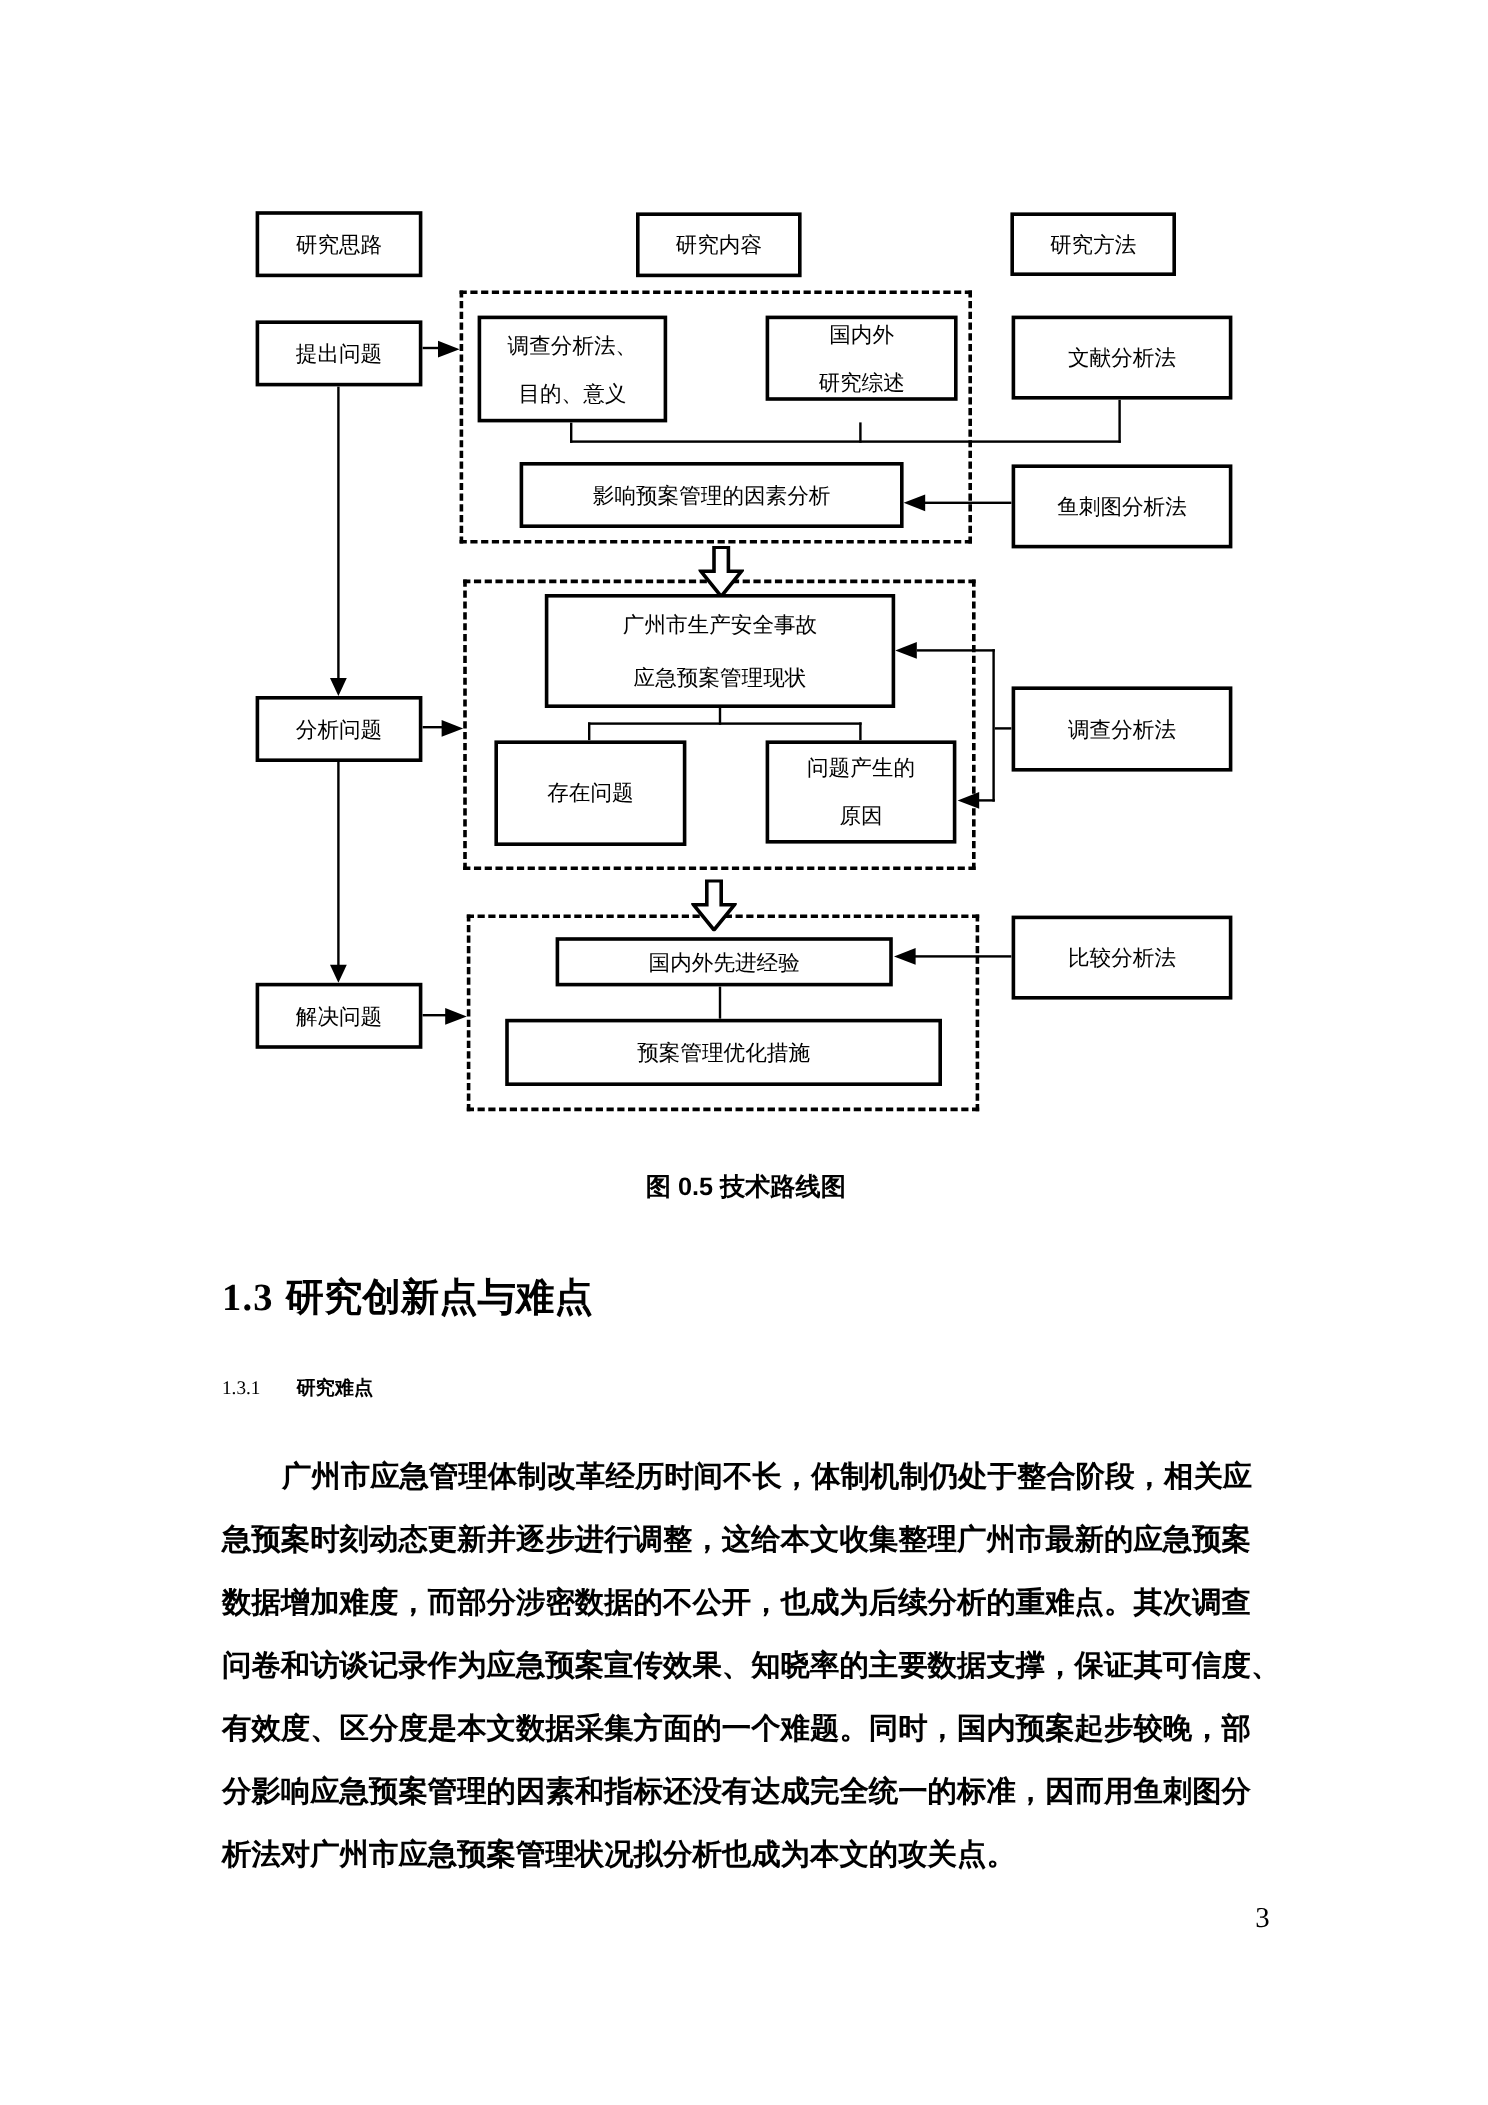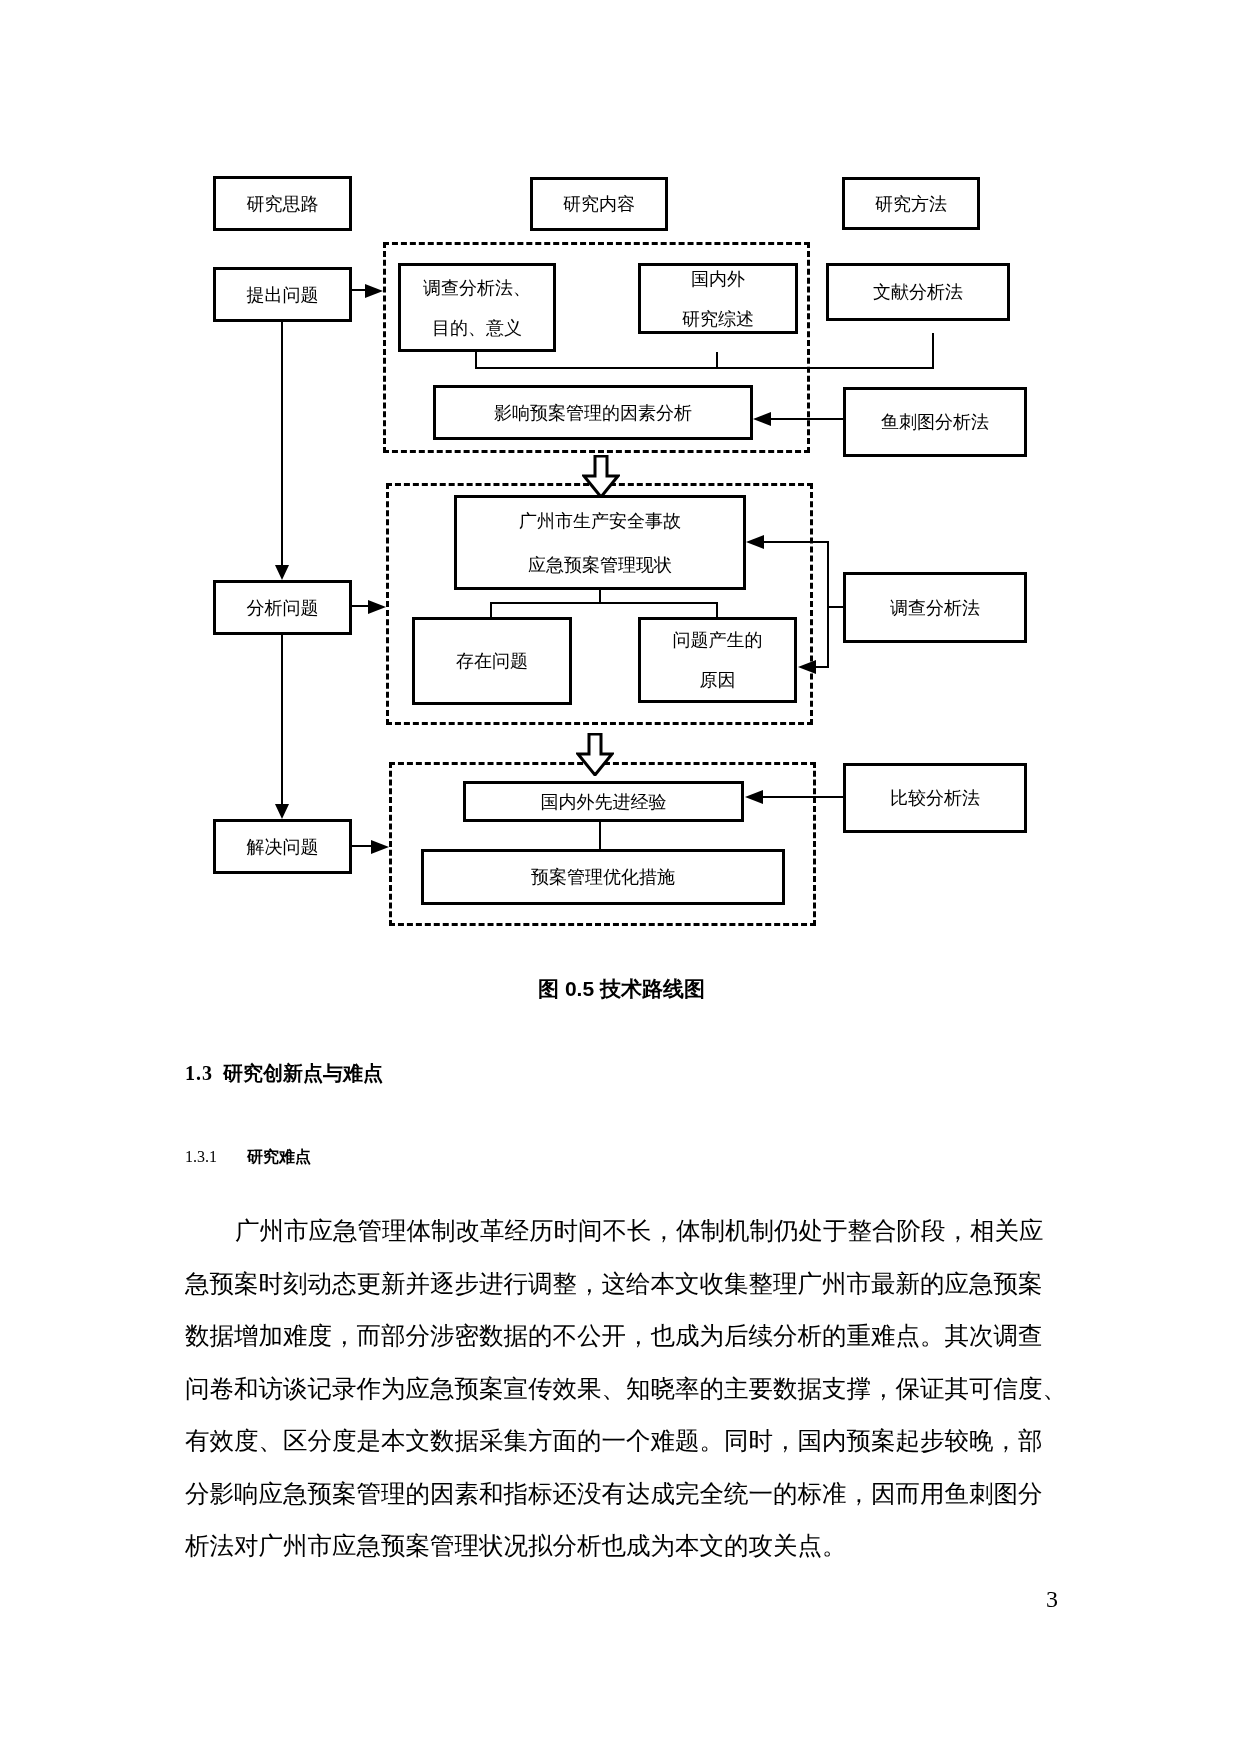--- a/index.html
+++ b/index.html
@@ -18,28 +18,28 @@
       border-bottom:7px solid transparent;border-left:18px solid #000;}
   .al{position:absolute;width:0;height:0;border-top:7px solid transparent;
       border-bottom:7px solid transparent;border-right:18px solid #000;}
   .ad{position:absolute;width:0;height:0;border-left:7px solid transparent;
       border-right:7px solid transparent;border-top:15px solid #000;}
   .hollow{position:absolute;width:38px;height:43px;}
   
   .caption{position:absolute;left:185px;top:975px;width:873px;text-align:center;
            font-family:"Liberation Sans","DejaVu Sans",sans-serif;
            font-weight:700;font-size:21px;}
-  .h2{position:absolute;left:185px;top:1060px;font-size:20px;font-weight:700;}
+  .h2{position:absolute;left:185px;top:1060px;font-size:32px;font-weight:700;}
   .h2 .num{font-family:"Liberation Serif","DejaVu Serif",serif;letter-spacing:1px;}
   .h2 .ttl{font-family:"Liberation Sans","DejaVu Sans",sans-serif;font-weight:900;margin-left:10px;}
   .h3{position:absolute;left:185px;top:1147px;font-size:16px;}
   .h3 .num{font-family:"Liberation Serif","DejaVu Serif",serif;}
   .h3 .ttl{font-family:"Liberation Sans","DejaVu Sans",sans-serif;font-weight:700;margin-left:30px;}
   .para{position:absolute;left:185px;top:1205px;width:884px;font-size:24.5px;}
-  .para .pline{height:52.5px;line-height:52.5px;white-space:nowrap;}
+  .para .pline{height:52.5px;line-height:52.5px;white-space:nowrap;font-weight:bold;}
   .para .indent{text-indent:50px;}
   .pagenum{position:absolute;left:1020px;top:1586px;width:38px;text-align:right;font-size:24px;}
 </style>
 </head>
 <body>
 
 <div class="page">
 
   <div class="diagram">
 
@@ -95,21 +95,21 @@
     </svg>
 
     <div class="bx" style="left:213px;top:176px;width:139px;height:55px">研究思路</div>
     <div class="bx" style="left:530px;top:177px;width:138px;height:54px">研究内容</div>
     <div class="bx" style="left:842px;top:177px;width:138px;height:53px">研究方法</div>
 
     <div class="bx" style="left:213px;top:267px;width:139px;height:55px">提出问题</div>
     <div class="bx" style="left:213px;top:580px;width:139px;height:55px">分析问题</div>
     <div class="bx" style="left:213px;top:819px;width:139px;height:55px">解决问题</div>
 
-    <div class="bx" style="left:826px;top:263px;width:184px;height:58px">文献分析法</div>
+    <div class="bx" style="left:843px;top:263px;width:184px;height:70px">文献分析法</div>
     <div class="bx" style="left:843px;top:387px;width:184px;height:70px">鱼刺图分析法</div>
     <div class="bx" style="left:843px;top:572px;width:184px;height:71px">调查分析法</div>
     <div class="bx" style="left:843px;top:763px;width:184px;height:70px">比较分析法</div>
 
     <div class="bx" style="left:398px;top:263px;width:158px;height:89px">调查分析法、
 目的、意义</div>
     <div class="bx" style="left:638px;top:263px;width:160px;height:71px">国内外
 研究综述</div>
     <div class="bx" style="left:433px;top:385px;width:320px;height:55px">影响预案管理的因素分析</div>
 

